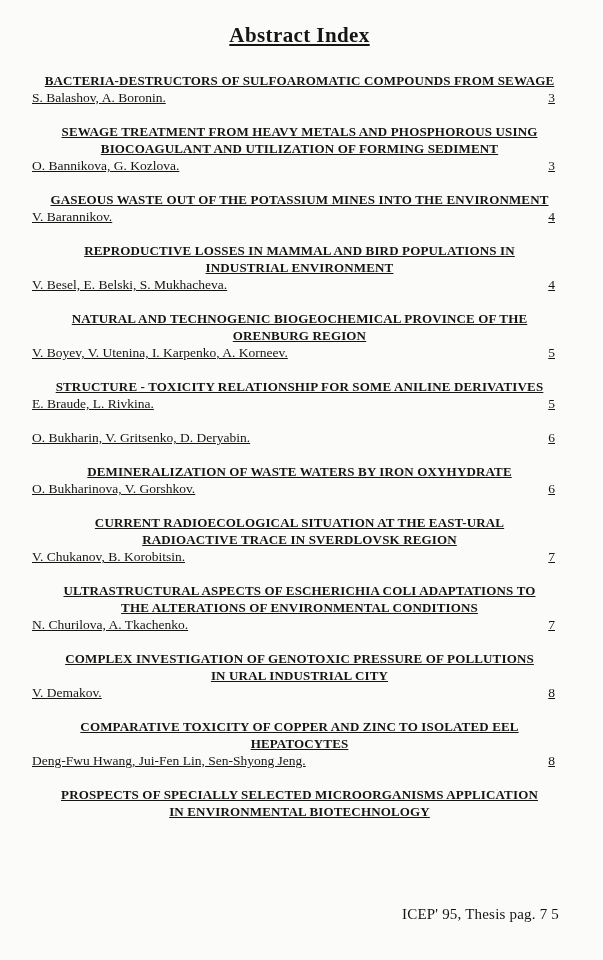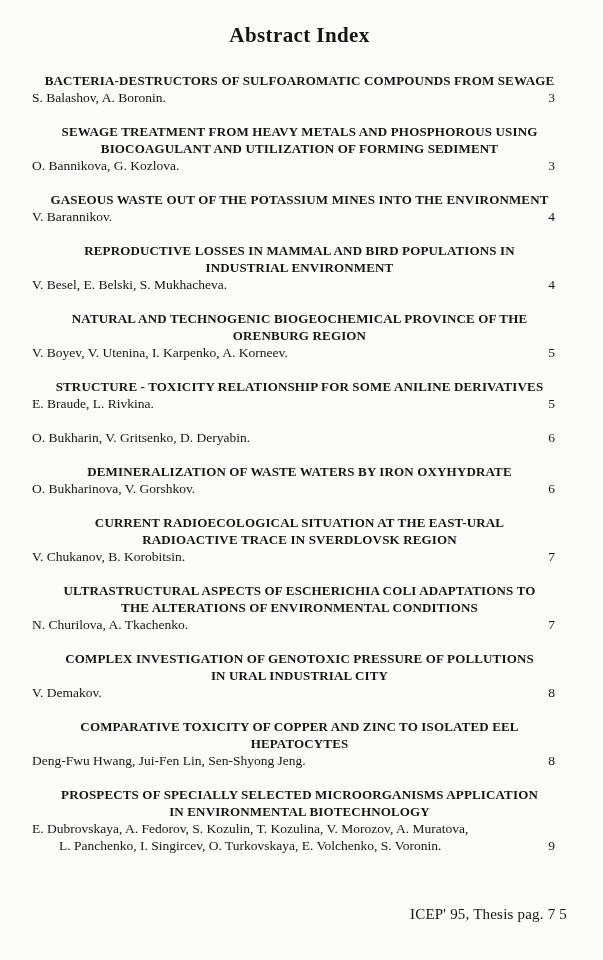--- a/index.html
+++ b/index.html
@@ -14,20 +14,21 @@
     font-family: "Liberation Serif", "DejaVu Serif", serif;
     color: #151515;
     overflow: hidden;
   }
   .page {
     box-sizing: border-box;
     width: 603px;
     height: 960px;
     padding: 22px 36px 0 32px;
     position: relative;
+    text-decoration: underline;
   }
   .doc-title {
     font-size: 21px;
     font-weight: bold;
     text-align: center;
     letter-spacing: 0.4px;
     margin: 0 0 24px 0;
     line-height: 26px;
   }
   .entries {
@@ -54,21 +55,21 @@
   .authors {
     white-space: pre-line;
   }
   .pageno {
     padding-right: 12px;
     flex: 0 0 auto;
   }
   .footer {
     position: absolute;
     top: 906px;
-    right: 36px;
+    right: 44px;
     font-size: 15px;
     letter-spacing: 0.2px;
   }
 </style>
 </head>
 <body>
 
 <div class="page">
   <h1 class="doc-title">Abstract Index</h1>
 
@@ -171,22 +172,17 @@
 HEPATOCYTES</div>
     <div class="entry-meta">
       <span class="authors">Deng-Fwu Hwang, Jui-Fen Lin, Sen-Shyong Jeng.</span>
       <span class="pageno">8</span>
     </div>
   </div>
 
   <div class="entry">
     <div class="entry-title">PROSPECTS OF SPECIALLY SELECTED MICROORGANISMS APPLICATION
 IN ENVIRONMENTAL BIOTECHNOLOGY</div>
-    <div class="entry-meta">
-      <span class="authors">E. Dubrovskaya, A. Fedorov, S. Kozulin, T. Kozulina, V. Morozov, A. Muratova,
-L. Panchenko, I. Singircev, O. Turkovskaya, E. Volchenko, S. Voronin.</span>
-      <span class="pageno">9</span>
-    </div>
   </div>
 </div>
 
   <div class="footer">ICEP' 95, Thesis pag. 7 5</div>
 </div>
 
 </body></html>

